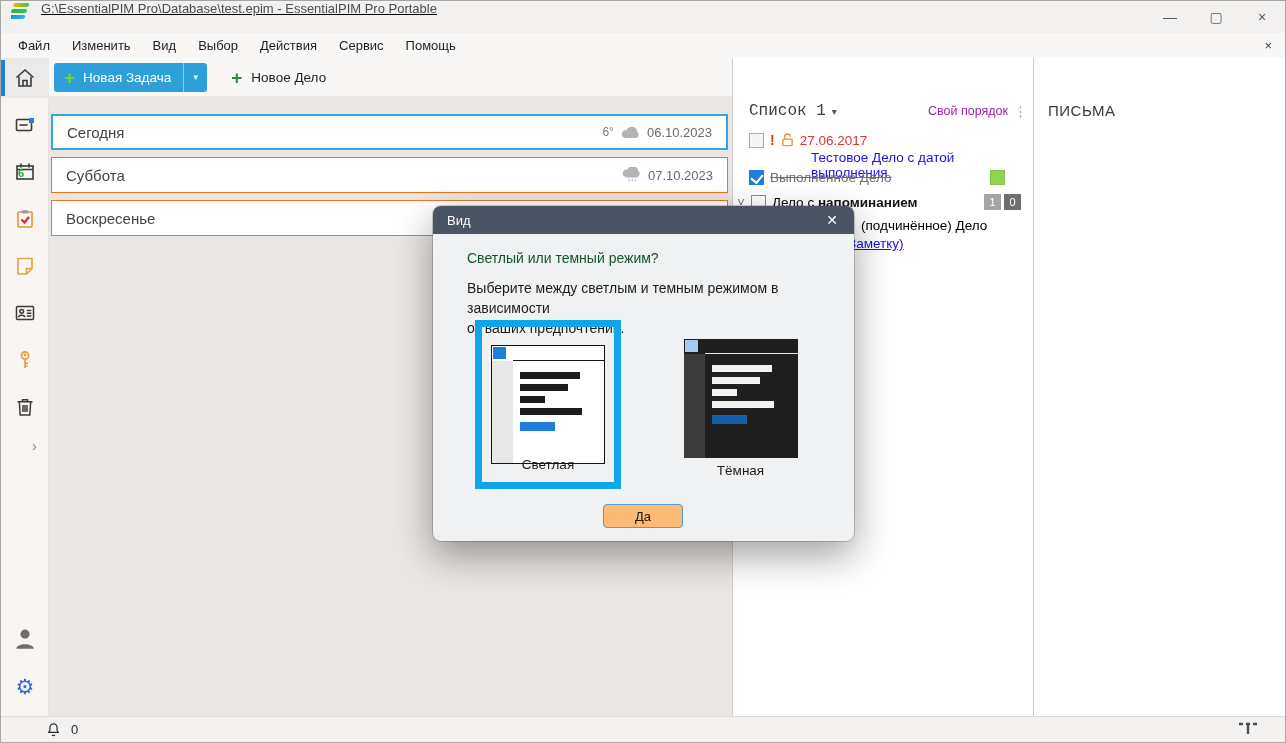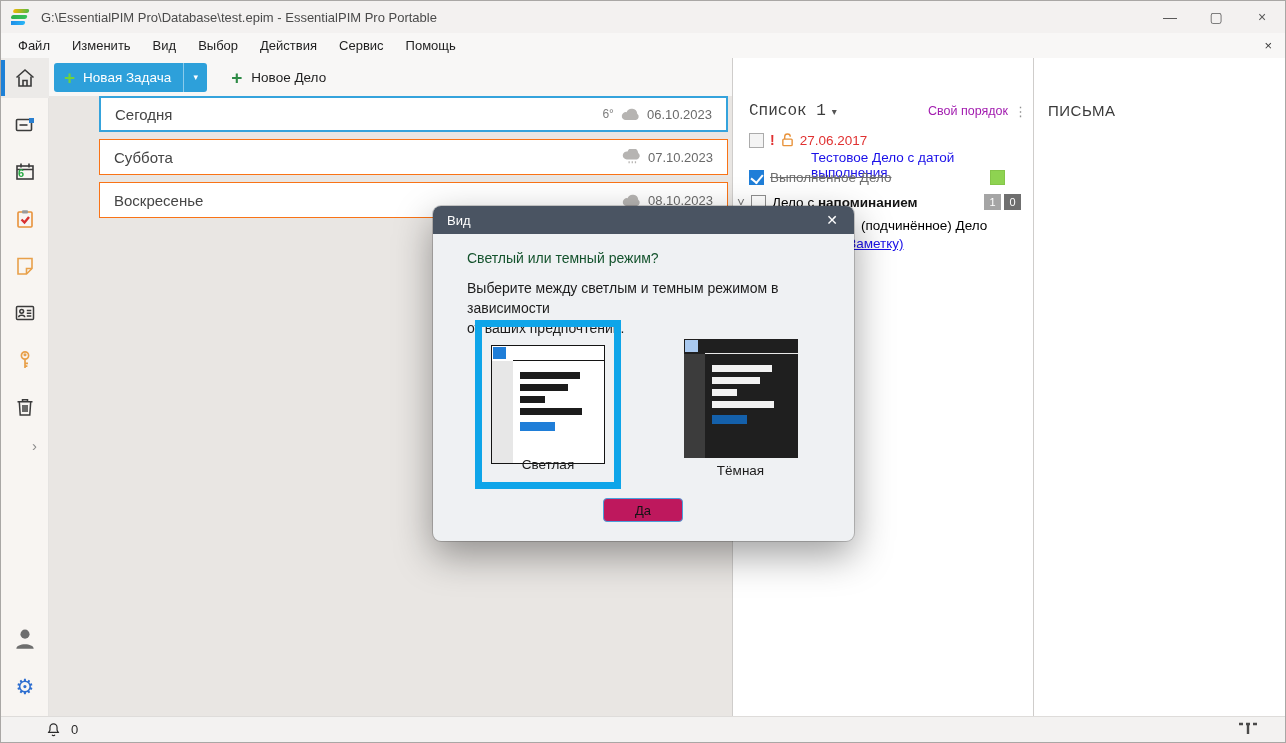--- a/index.html
+++ b/index.html
@@ -1,21 +1,21 @@
 <!DOCTYPE html>
 <html><head>
 <meta charset="utf-8">
 <style>
   * { margin:0; padding:0; box-sizing:border-box; }
   html,body { width:1286px; height:743px; overflow:hidden; }
   body { font-family:"Liberation Sans", sans-serif; background:#d8d6d4; }
   .window { position:relative; width:1286px; height:743px; background:#fff; border:1px solid #a9a7a5; overflow:hidden; }
 
   
-  .titlebar { position:absolute; top:0; left:0; right:0; height:32px; background:#f3f1f0; display:flex; align-items:center; padding-left:10px; }
+  .titlebar { position:absolute; top:0; left:0; right:0; height:32px; background:#f3f1f0; display:flex; align-items:flex-start; padding-left:10px;text-decoration:underline; }
   .logo { width:22px; height:20px; margin-right:8px; }
   .titlebar .title { font-size:13px; color:#4b4b4b; }
   .win-controls { position:absolute; right:0; top:0; height:32px; display:flex; }
   .win-btn { width:46px; height:32px; display:flex; align-items:center; justify-content:center; font-size:14px; color:#5a5a5a; cursor:default; }
 
   
   .menubar { position:absolute; top:32px; left:0; right:0; height:25px; background:#f8f7f6; display:flex; align-items:center; padding-left:6px; }
   .menu-item { font-size:13px; color:#1f1f1f; padding:3px 11px; }
   .menubar-close { position:absolute; right:8px; top:3px; font-size:13px; color:#3a3a3a; padding:2px 5px; }
 
@@ -36,21 +36,21 @@
   
   .content { width:683px; flex:none; display:flex; flex-direction:column; background:#e9e6e3; }
   .toolbar { height:38px; background:#f8f7f6; display:flex; align-items:center; padding-left:5px; flex:none; }
   .btn-newtask { display:flex; align-items:stretch; height:29px; border-radius:3px; overflow:hidden; background:#2da0da; color:#fff; }
   .btn-newtask .main { display:flex; align-items:center; padding:0 12px 0 10px; gap:8px; font-size:13.5px; }
   .btn-newtask .plus { color:#70d23c; font-size:19px; font-weight:bold; line-height:1; }
   .btn-newtask .arrow { width:24px; display:flex; align-items:center; justify-content:center; border-left:1px solid rgba(255,255,255,.45); font-size:9px; }
   .btn-newcase { display:flex; align-items:center; gap:9px; padding:0 12px; height:29px; margin-left:12px; font-size:13.5px; color:#1f1f1f; }
   .btn-newcase .plus { color:#2e8b46; font-size:19px; font-weight:bold; line-height:1; }
 
-  .rows-area { flex:1; padding:0 4px 0 2px;margin-left:48px; }
+  .rows-area { flex:1; padding:18px 4px 0 2px; }
   .day-row { height:36px; background:#fff; border:1px solid #f97316; margin-bottom:7px; display:flex; align-items:center; padding:0 14px; }
   .day-row.selected { border:2px solid #35a3dc; }
   .day-title { font-size:15px; color:#454545; flex:1; }
   .day-right { display:flex; align-items:center; gap:7px; }
   .temp { font-size:12px; color:#7d7d7d; }
   .cloud { fill:#b6b4b2; }
   .date { font-size:13px; color:#6a6a6a; }
 
   .vdiv { width:1px; background:#cfcdcb; flex:none; }
 
@@ -110,21 +110,21 @@
   .mini .mside { position:absolute; left:0; top:15px; bottom:0; width:21px; }
   .lightcard .mside { background:#e7e7e7; }
   .darkcard .mside { background:#3c3c3c; }
   .bar { position:absolute; left:28px; height:7px; }
   .lightcard .bar { background:#1c1c1c; }
   .darkcard .bar { background:#f2f2f2; }
   .bar.w1 { top:26px; width:60px; } .bar.w2 { top:38px; width:48px; } .bar.w3 { top:50px; width:25px; } .bar.w4 { top:62px; width:62px; }
   .bar.blue { top:76px; width:35px; height:9px; }
   .lightcard .bar.blue { background:#1f7ed8; }
   .darkcard .bar.blue { background:#1460aa; }
-  .dlg-ok { position:absolute; left:170px; top:292px; width:80px; height:24px; background:#be185d; border:1px solid #4aa0dc; border-radius:4px; font-size:13px; color:#141414; display:flex; align-items:center; justify-content:center; font-family:inherit; }
+  .dlg-ok { position:absolute; left:170px; top:298px; width:80px; height:24px; background:#fdba74; border:1px solid #4aa0dc; border-radius:4px; font-size:13px; color:#141414; display:flex; align-items:center; justify-content:center; font-family:inherit; }
 </style>
 </head>
 <body>
 
 <div class="window">
 
   <div class="titlebar">
     <svg class="logo" viewBox="0 0 22 20">
       <defs>
         <linearGradient id="g1" x1="0" x2="1">

